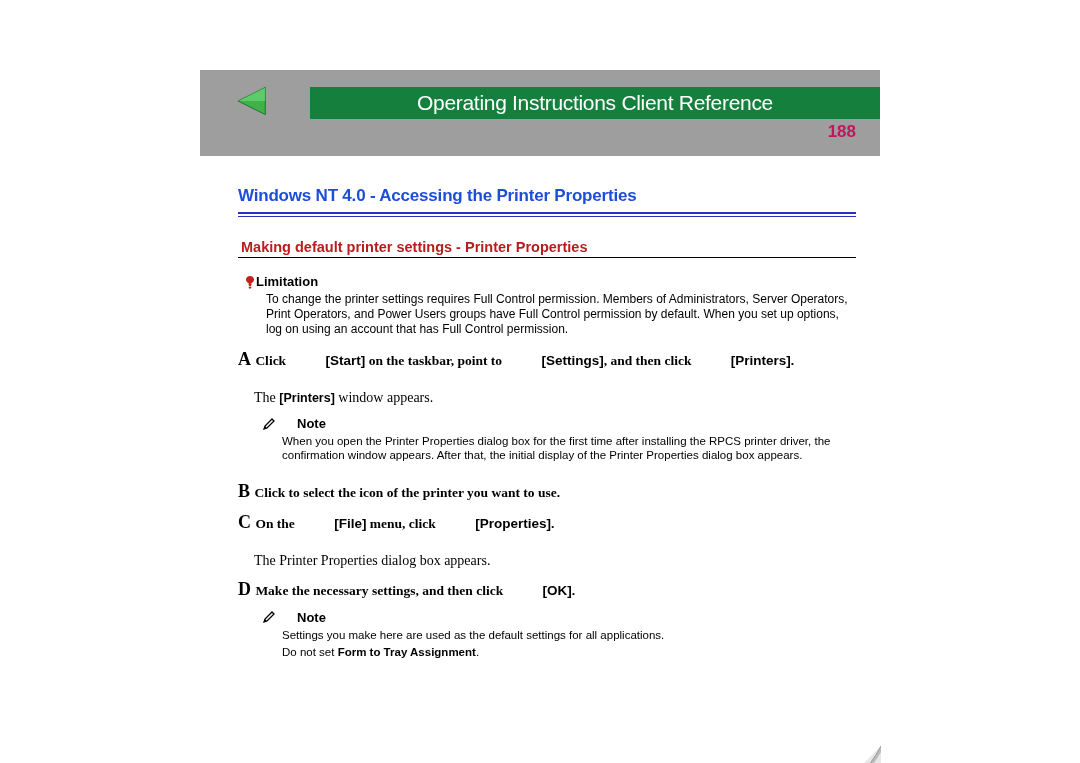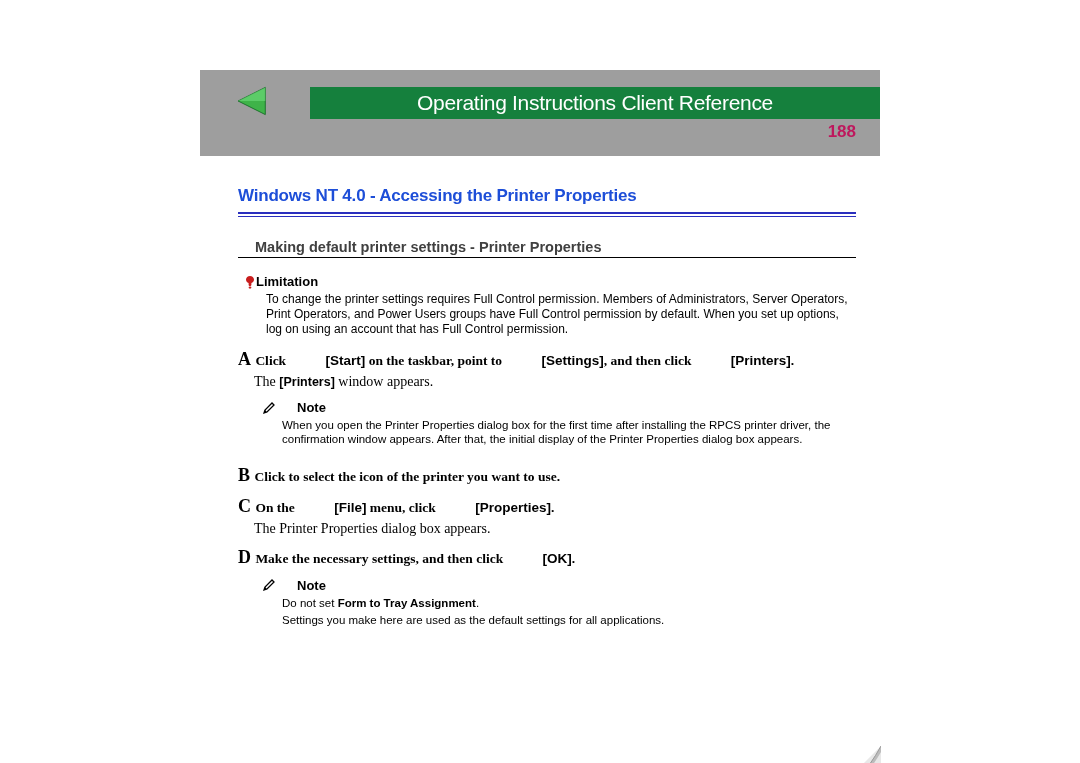--- a/index.html
+++ b/index.html
@@ -77,24 +77,24 @@
   }
   .rule-double {
     border-top: 2.5px solid #2a2fbe;
     margin-bottom: 2px;
   }
   .rule-thin {
     border-top: 1px solid #2a2fbe;
     height: 0;
   }
   h2.subhead {
-    color: #404040;
+    color: #b91c1c;
     font-size: 14.5px;
     font-weight: bold;
-    margin: 22px 0 2px 17px;
+    margin: 22px 0 2px 3px;
   }
   .rule-black {
     border-top: 1.5px solid #000;
     margin-top: 2px;
   }
   .limitation-block {
     margin: 16px 0 0 6px;
   }
   .lim-head {
     font-weight: bold;
@@ -128,21 +128,21 @@
     font-weight: bold;
   }
   .step .sans-bold {
     font-family: Arial, Helvetica, sans-serif;
     font-weight: bold;
     padding-left: 36px;
   }
   .plain-serif {
     font-family: "Times New Roman", Times, serif;
     font-size: 14px;
-    margin: 4px 0 0 16px;
+    margin: 20px 0 0 16px;
   }
   .note-block {
     margin: 10px 0 0 24px;
   }
   .note-head {
     font-family: Arial, Helvetica, sans-serif;
     font-weight: bold;
     font-size: 13px;
     display: flex;
     align-items: center;
@@ -263,24 +263,24 @@
     <div class="note-block">
       <div class="note-head">
         <span class="pencil-icon">
           <svg viewBox="0 0 14 14" width="14" height="14">
             <path d="M2 12 L3 9 L10 2 L12 4 L5 11 Z" fill="none" stroke="#000" stroke-width="1.3"></path>
             <path d="M2 12 L3 9 L5 11 Z" fill="#000"></path>
           </svg>
         </span>
         <span>Note</span>
       </div>
+      <div class="note-body">Settings you make here are used as the default settings for all applications.</div>
       <div class="note-body" style="margin-top:3px">
         <span>Do not set </span><b>Form to Tray Assignment</b><span>.</span>
       </div>
-      <div class="note-body">Settings you make here are used as the default settings for all applications.</div>
     </div>
 
   </div>
 </div>
 
 <div class="dogear">
   <svg viewBox="0 0 44 44" width="44" height="44">
     <polygon points="44,0 44,44 0,44" fill="#e8e8e8"></polygon>
     <path d="M0 44 Q 20 42 44 0 L44 6 Q 24 40 6 44 Z" fill="#bcbcbc"></path>
     <path d="M0 44 Q 22 40 44 0" fill="none" stroke="#9a9a9a" stroke-width="1"></path>

